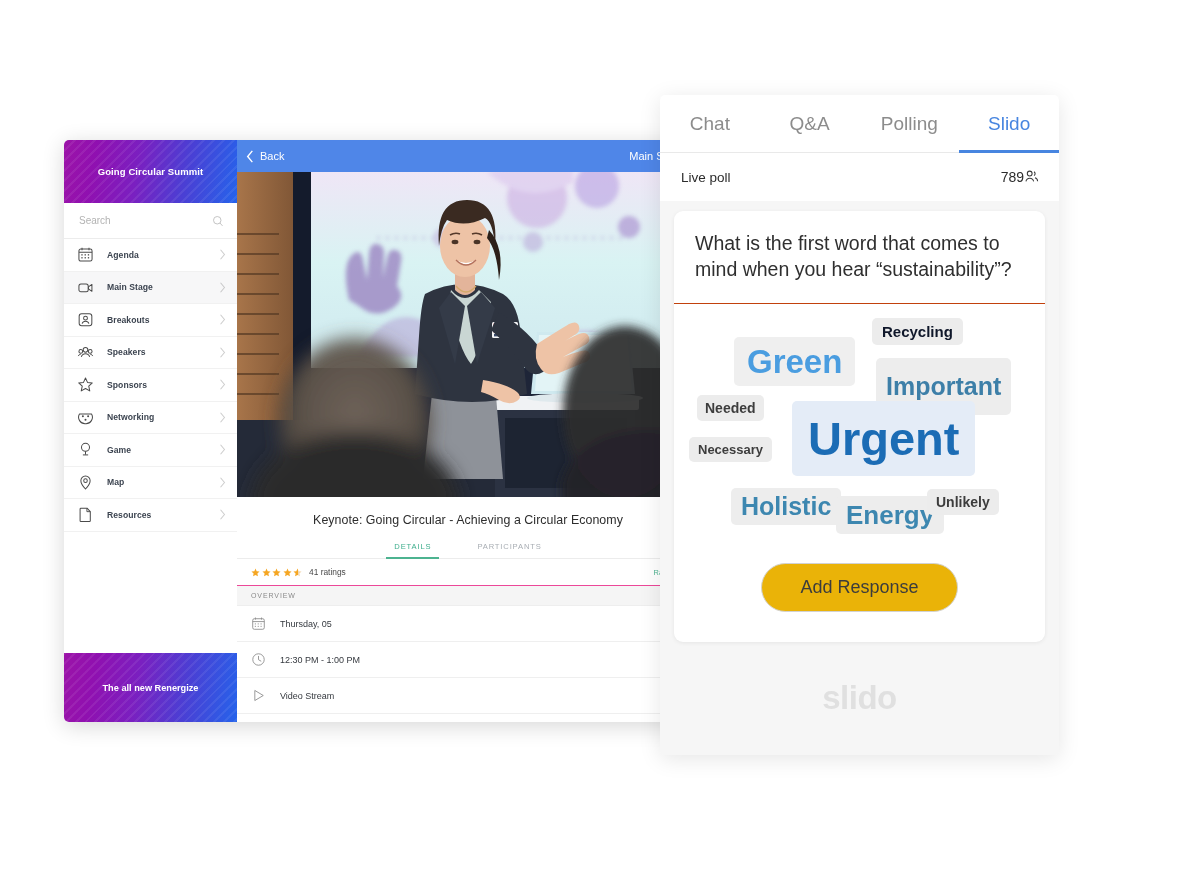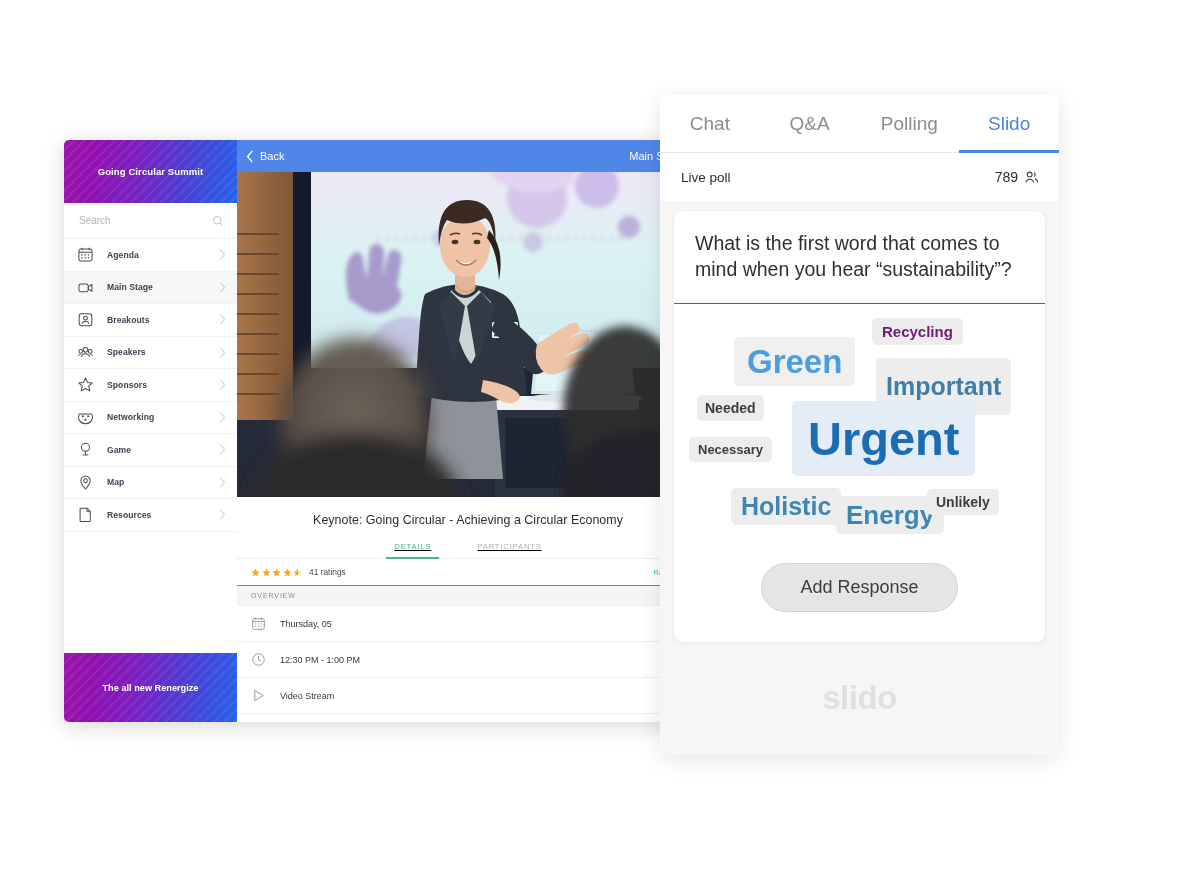--- a/index.html
+++ b/index.html
@@ -87,21 +87,20 @@
 
   .video-area { height: 325px; flex: 0 0 325px; position: relative; overflow: hidden; background: #1a2230; }
 
   .session-title {
     text-align: center; font-size: 12.4px; color: #2d2d2d;
     padding: 16px 14px 11px; letter-spacing: .05px;
   }
   .tabs-row {
     display: flex; justify-content: center; gap: 42px;
     border-bottom: 1px solid #ececec;
-    text-decoration: underline;
   }
   .tabs-row .tb {
     font-size: 7.6px; letter-spacing: .85px; color: #a8adb3;
     padding: 4px 2px 7px; cursor: pointer; position: relative; font-weight: 500;
   }
   .tabs-row .tb.on { color: #3fae8d; }
   .tabs-row .tb.on::after {
     content:""; position: absolute; left: -6px; right: -6px; bottom: -1px;
     height: 2px; background: #4cb390;
   }
@@ -150,21 +149,21 @@
     content:""; position: absolute; left: 0; right: 0; bottom: -1px;
     height: 3px; background: #4785e0;
   }
   .live-row {
     height: 48px; flex: 0 0 48px;
     background: #fff;
     display: flex; align-items: center; justify-content: space-between;
     padding: 0 20px 0 21px;
   }
   .live-row .lp { font-size: 13.5px; color: #2c2c2c; }
-  .live-row .cnt { display: flex; align-items: flex-end; gap: 6px; }
+  .live-row .cnt { display: flex; align-items: flex-start; }
   .live-row .cnt .num { font-size: 14px; color: #2c2c2c; }
   .live-row .cnt .ppl { width: 15px; height: 15px; }
 
   .poll-card {
     margin: 10px 14px 0 14px;
     background: #fff;
     border-radius: 9px;
     box-shadow: 0 1px 4px rgba(0,0,0,.07);
     flex: 0 0 auto;
   }
@@ -182,21 +181,21 @@
     position: absolute;
     border-radius: 5px;
     white-space: nowrap;
     cursor: pointer;
     display: flex; align-items: center; justify-content: center;
     font-weight: bold;
     line-height: 1;
   }
   .addresp-wrap { display: flex; justify-content: center; padding: 4px 0 30px; }
   .add-response {
-    border: 1px solid #d2d2d2; background: #e5e5e5;
+    border: 1px solid #d2d2d2; background: #eab308;
     border-radius: 40px;
     padding: 13px 38px;
     font-size: 18px; color: #3c3c3c;
     cursor: pointer;
     font-family: "Liberation Sans", sans-serif;
   }
   .slido-logo-wrap { flex: 1; display: flex; align-items: center; justify-content: center; }
   .slido-logo { font-size: 33px; color: #e0e0e0; font-weight: bold; letter-spacing: -.5px; }
 </style>
 </head>
@@ -590,21 +589,21 @@
           <path d="M2.6 16.4 a5.2 5.2 0 0 1 10.2 0" fill="none" stroke="#3a3a3a" stroke-width="1.4"></path>
           <path d="M13.4 3.6 a3.1 3.1 0 0 1 0 5.2" fill="none" stroke="#3a3a3a" stroke-width="1.4"></path>
           <path d="M14.6 11.8 a5.1 5.1 0 0 1 3.6 4.6" fill="none" stroke="#3a3a3a" stroke-width="1.4"></path>
         </svg>
       </div>
     </div>
 
     <div class="poll-card">
       <div class="poll-question">What is the first word that comes to mind when you hear “sustainability”?</div>
       <div class="cloud" id="cloud">
-          <div class="word" style="left: 198px; top: 14px; font-size: 15px; color: #701a75; background: rgb(236, 236, 236); padding: 6px 10px;">Recycling</div>
+          <div class="word" style="left: 198px; top: 14px; font-size: 15px; color: #0f172a; background: rgb(236, 236, 236); padding: 6px 10px;">Recycling</div>
           <div class="word" style="left: 60px; top: 33px; font-size: 33px; color: rgb(74, 157, 224); background: rgb(239, 239, 239); padding: 8px 13px;">Green</div>
           <div class="word" style="left: 202px; top: 54px; font-size: 25px; color: rgb(61, 127, 168); background: rgb(237, 237, 237); padding: 16px 10px;">Important</div>
           <div class="word" style="left: 23px; top: 91px; font-size: 14px; color: rgb(61, 61, 61); background: rgb(236, 236, 236); padding: 6px 8px;">Needed</div>
           <div class="word" style="left: 118px; top: 97px; font-size: 47px; color: rgb(27, 108, 181); background: rgb(228, 236, 247); padding: 14px 16px;">Urgent</div>
           <div class="word" style="left: 15px; top: 133px; font-size: 13px; color: rgb(61, 61, 61); background: rgb(236, 236, 236); padding: 6px 9px;">Necessary</div>
           <div class="word" style="left: 57px; top: 184px; font-size: 25px; color: rgb(61, 135, 176); background: rgb(237, 237, 237); padding: 6px 10px;">Holistic</div>
           <div class="word" style="left: 162px; top: 192px; font-size: 26px; color: rgb(61, 135, 176); background: rgb(237, 237, 237); padding: 6px 10px;">Energy</div>
           <div class="word" style="left: 253px; top: 185px; font-size: 14px; color: rgb(61, 61, 61); background: rgb(236, 236, 236); padding: 6px 9px;">Unlikely</div>
         </div>
       <div class="addresp-wrap">

